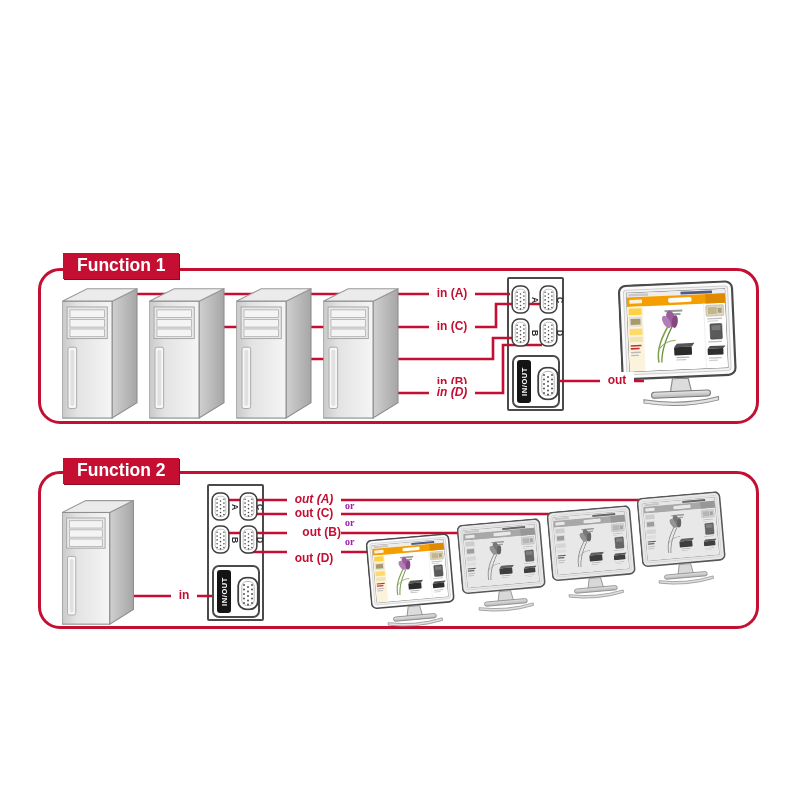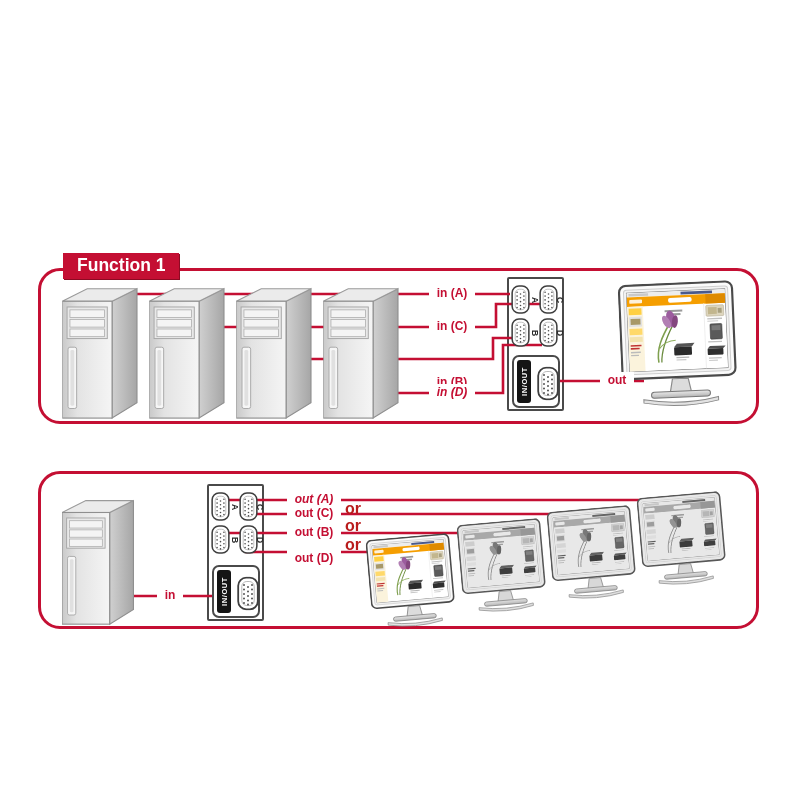--- a/index.html
+++ b/index.html
@@ -36,21 +36,21 @@
            font-size:8.5px;font-weight:bold;color:#2a2a2a;transform:rotate(90deg);}
   .inout-block{position:absolute;width:48px;height:53px;border:2px solid #4a4a4a;border-radius:7px;
                background:#fff;box-sizing:border-box;}
   .inout-bar{position:absolute;left:3px;top:3px;width:14px;height:43px;background:#141414;border-radius:3px;
              display:flex;align-items:center;justify-content:center;}
   .inout-bar span{transform:rotate(-90deg);color:#fff;font-size:7.5px;font-weight:bold;
                   letter-spacing:.6px;white-space:nowrap;}
   
   .lbl{position:absolute;color:#C40F33;font-weight:bold;font-size:12px;height:17px;line-height:17px;
        text-align:center;background:#fff;z-index:4;white-space:nowrap;}
-  .or{position:absolute;color:#b91c1c;font-weight:600;font-size:16px;z-index:4;}
+  .or{position:absolute;color:#a21caf;font-weight:600;font-size:10px;z-index:4;font-family:Liberation Serif, serif;}
 </style>
 </head>
 <body>
 
 <svg width="0" height="0" style="position:absolute" aria-hidden="true">
   <defs>
     <linearGradient id="gFront" x1="0" y1="0" x2="1" y2="0">
       <stop offset="0" stop-color="#c9c9c9"></stop>
         <stop offset="0.3" stop-color="#e3e3e3"></stop>
         <stop offset="1" stop-color="#f5f5f5"></stop>
@@ -155,20 +155,21 @@
     </symbol>
   </defs>
 </svg>
 
 <div class="canvas">
 
 
   <div class="frame f1"></div>
   <div class="frame f2"></div>
   <div class="fn-label f1">Function 1</div>
+  <div class="fn-label f2">Function 2</div>
 
   <div class="switch-body" style="left:507px;top:277px;width:57px;height:134px;"></div>
   <div class="switch-body" style="left:207px;top:484px;width:57px;height:137px;"></div>
 
   <svg class="overlay" width="800" height="800">
     <g stroke="#C40F33" stroke-width="2.6" fill="none">
 
       <path d="M85,294 H510"></path>
       <path d="M170,327 H496 V304 H542"></path>
       <path d="M257,359 H493 V338 H512"></path>
@@ -281,20 +282,20 @@
   </div>
 
   <div class="lbl" style="left:429px;top:285px;width:46px;">in (A)</div>
   <div class="lbl" style="left:429px;top:318px;width:46px;">in (C)</div>
   <div class="lbl" style="left:429px;top:366px;width:46px;margin-top:8px;">in (B)</div>
   <div class="lbl" style="left:429px;top:384px;width:46px;font-style:italic;">in (D)</div>
   <div class="lbl" style="left:600px;top:372px;width:34px;">out</div>
 
   <div class="lbl" style="left:287px;top:491px;width:54px;font-style:italic;">out (A)</div>
   <div class="lbl" style="left:287px;top:505px;width:54px;">out (C)</div>
-  <div class="lbl" style="left:287px;top:524px;width:54px;">out (B)</div>
+  <div class="lbl" style="left:287px;top:524px;width:54px;text-align:right;">out (B)</div>
   <div class="lbl" style="left:287px;top:550px;width:54px;">out (D)</div>
   <div class="or" style="left:345px;top:500px;">or</div>
   <div class="or" style="left:345px;top:517px;">or</div>
   <div class="or" style="left:345px;top:536px;">or</div>
-  <div class="lbl" style="left:157px;top:587px;width:26px;">in</div>
+  <div class="lbl" style="left:171px;top:587px;width:26px;">in</div>
 
 </div>
 
 </body></html>

